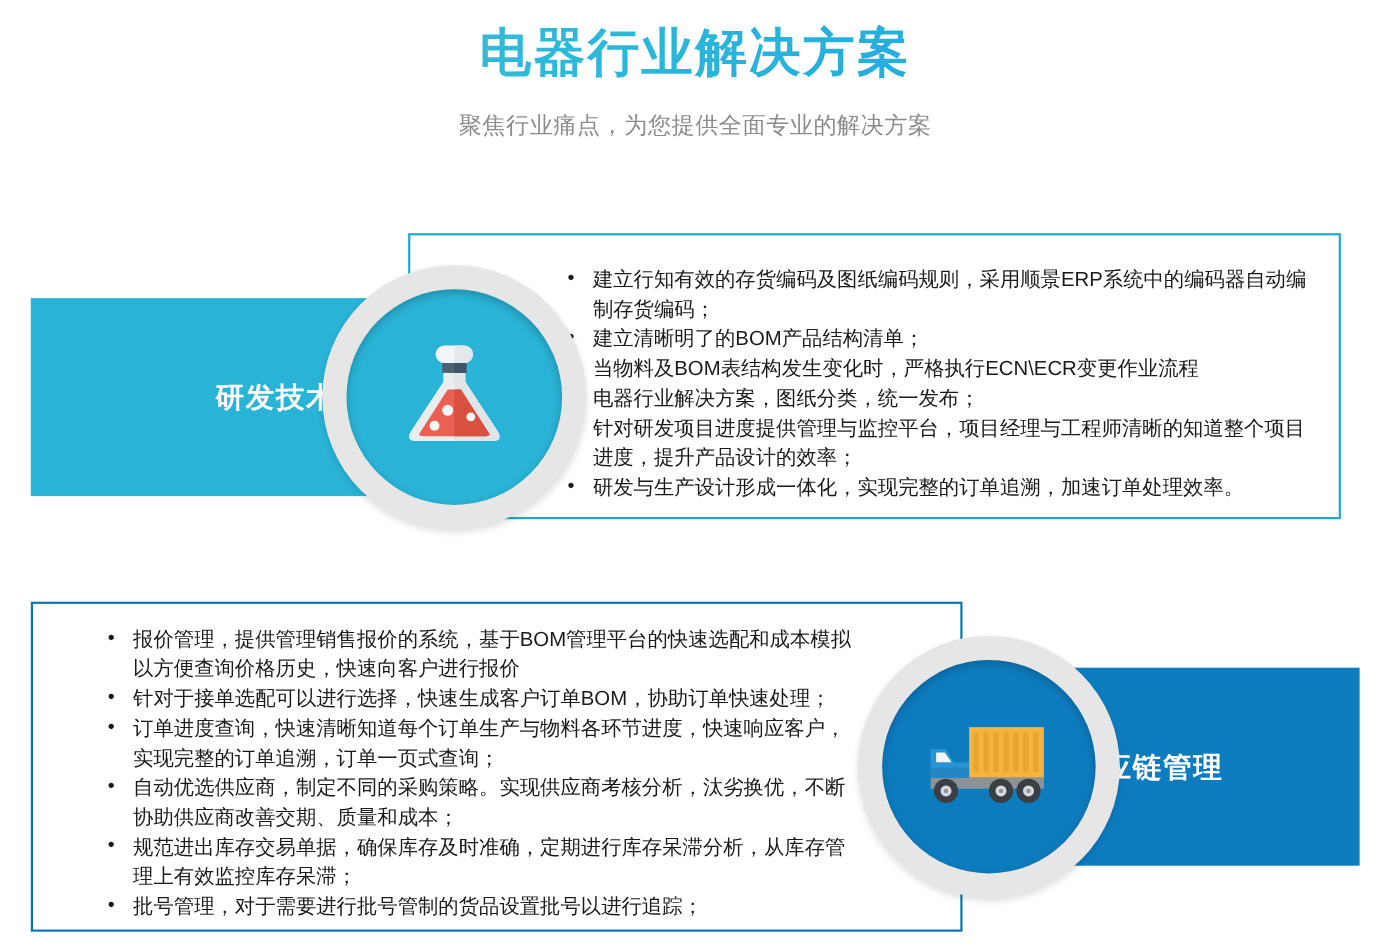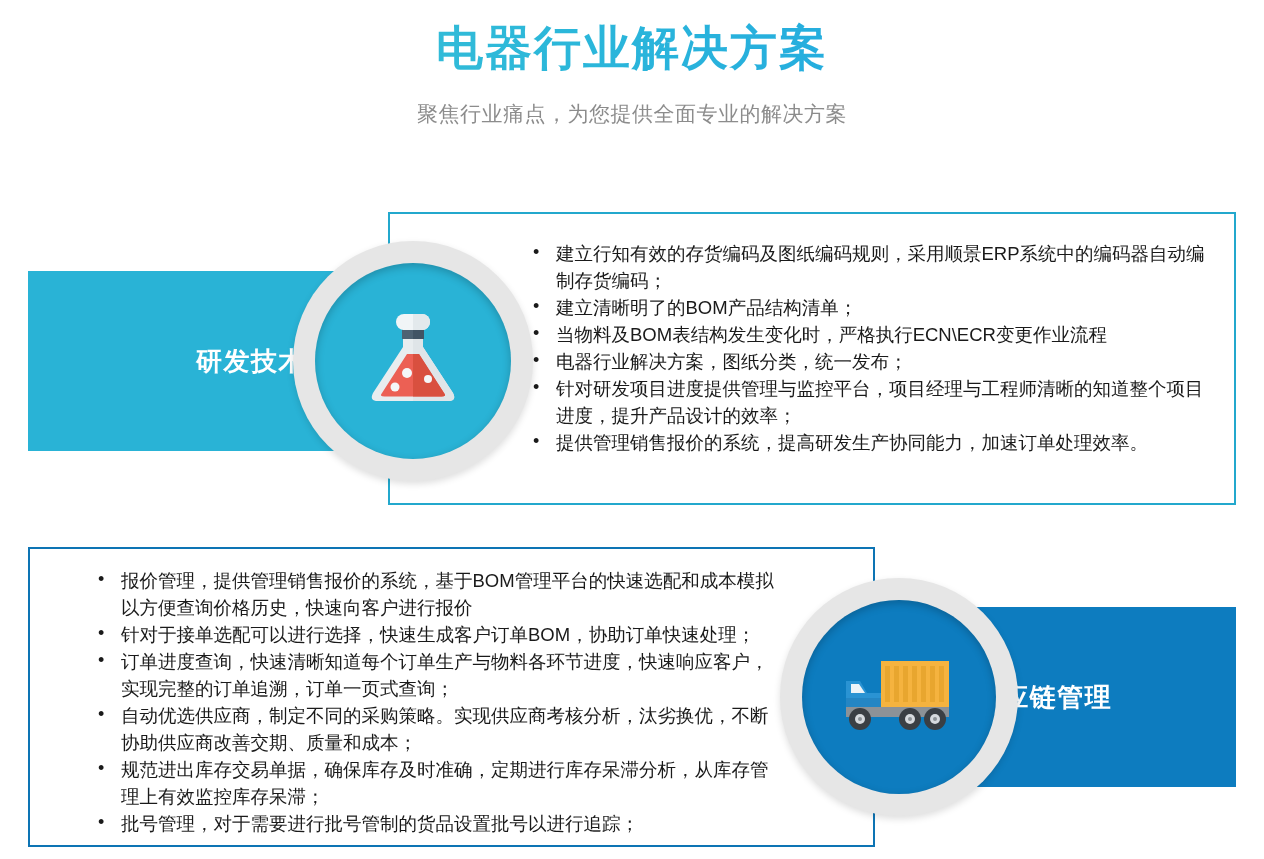--- a/index.html
+++ b/index.html
@@ -112,28 +112,28 @@
 </head>
 <body>
 
 <div id="page">
 
   <div class="page-title">电器行业解决方案</div>
   <div class="page-subtitle">聚焦行业痛点，为您提供全面专业的解决方案</div>
 
   <div class="panel">
 
-    <div class="text-box top" style="left:388px; top:212px; width:848px; height:293px;">
+    <div class="text-box top" style="left:371px; top:212px; width:848px; height:260px;">
       <ul class="bullet-list" style="left:130px; top:26px; width:700px;">
         <li>建立行知有效的存货编码及图纸编码规则，采用顺景ERP系统中的编码器自动编制存货编码；</li>
         <li>建立清晰明了的BOM产品结构清单；</li>
         <li>当物料及BOM表结构发生变化时，严格执行ECN\ECR变更作业流程</li>
         <li>电器行业解决方案，图纸分类，统一发布；</li>
         <li>针对研发项目进度提供管理与监控平台，项目经理与工程师清晰的知道整个项目进度，提升产品设计的效率；</li>
-        <li>提供管理销售报价的系统，提高研发生产协同能力，加速订单处理效率。</li>
+        <li>研发与生产设计形成一体化，实现完整的订单追溯，加速订单处理效率。</li>
       </ul>
     </div>
 
     <div class="label-bar cyan" style="left:28px; top:271px; width:333px; height:180px;">
       <span>研发技术管理</span>
     </div>
 
     <div class="circle-outer" style="left:293px; top:241px; width:240px; height:240px;">
       <div class="circle-inner cyan" style="width:196px; height:196px;">
         <span class="icon-svg">

